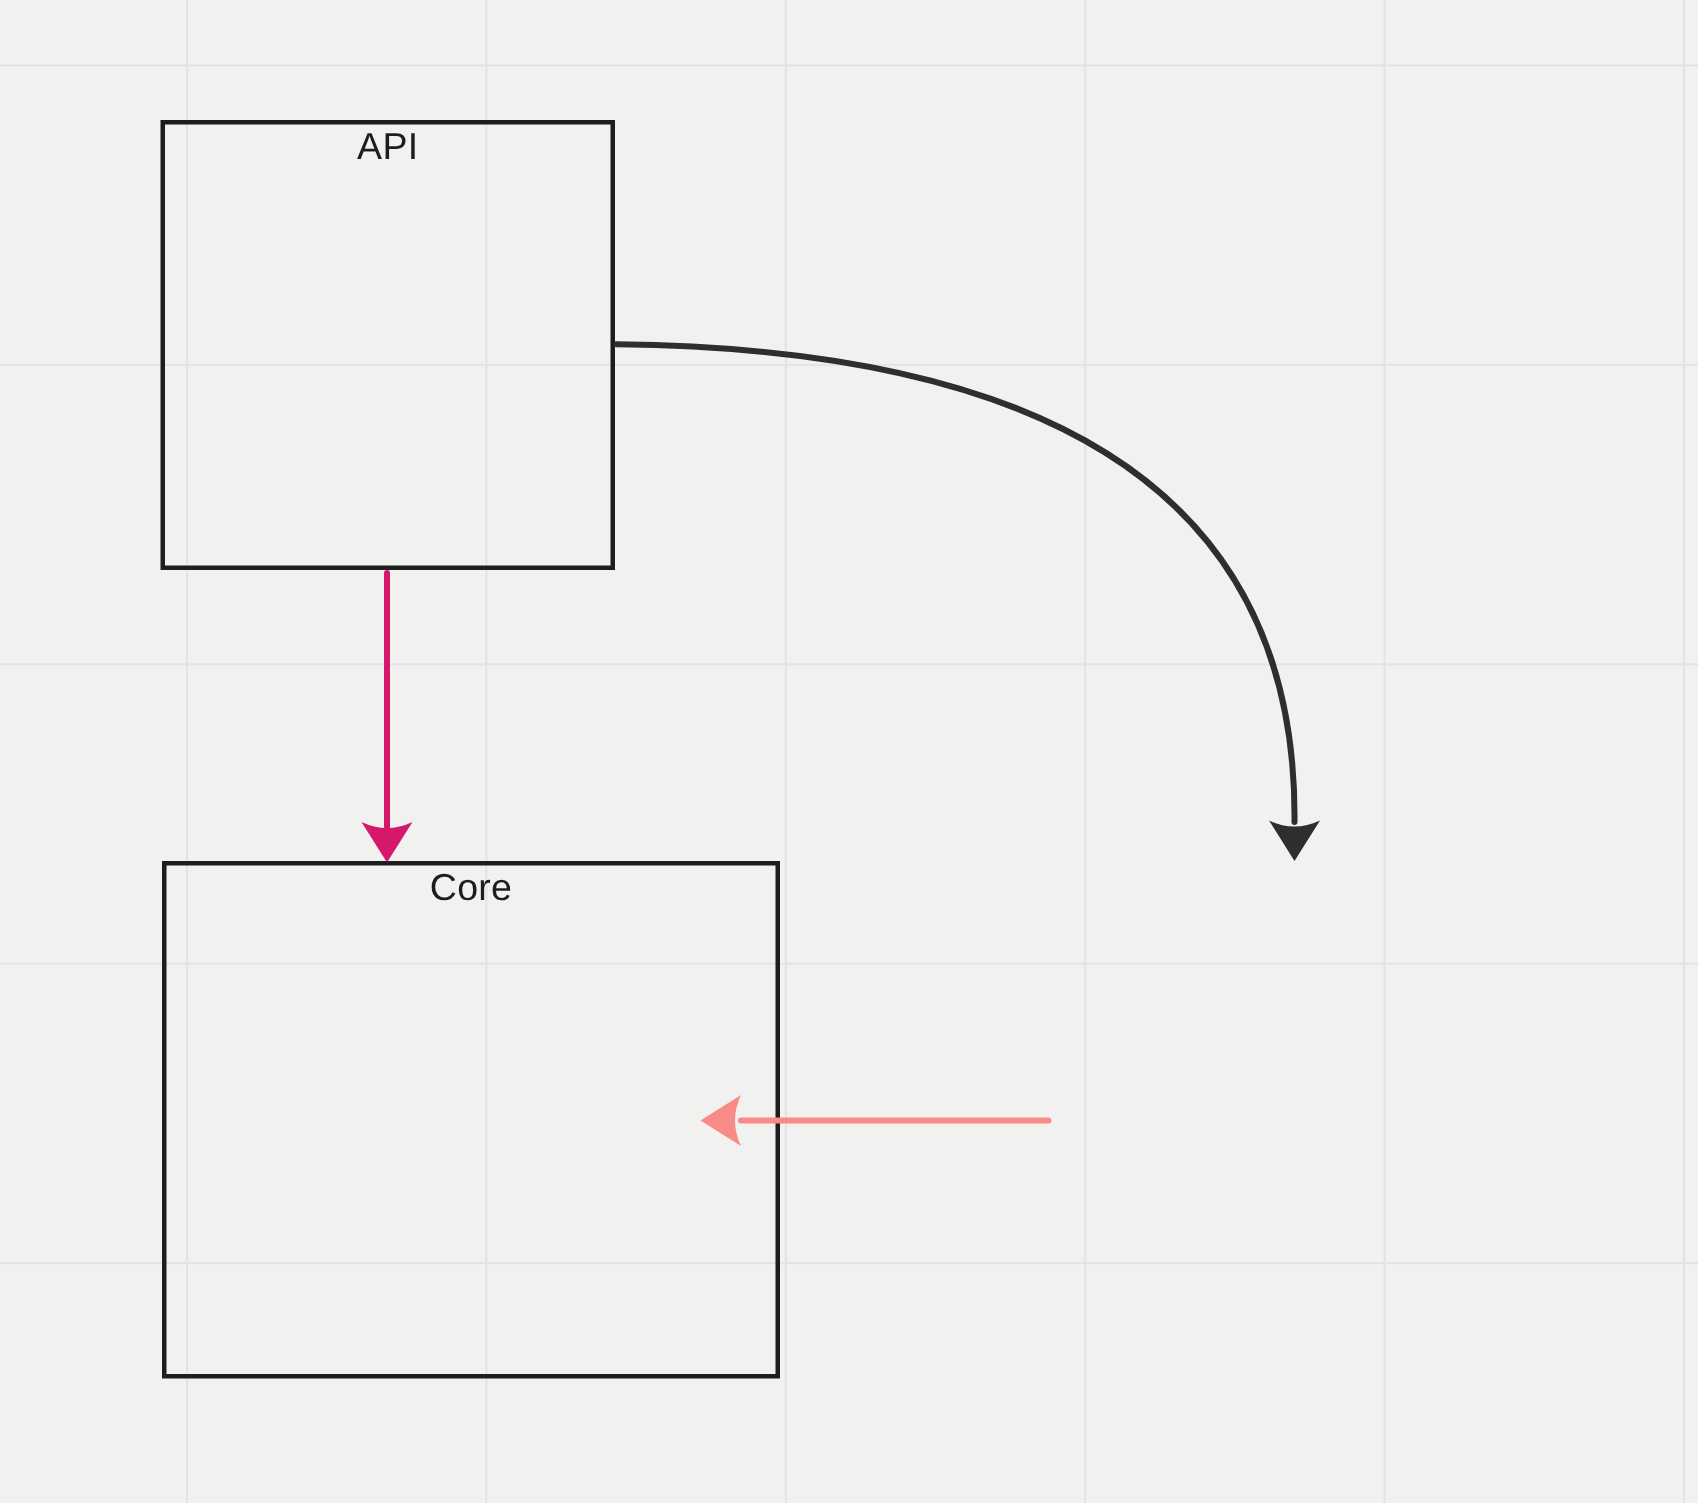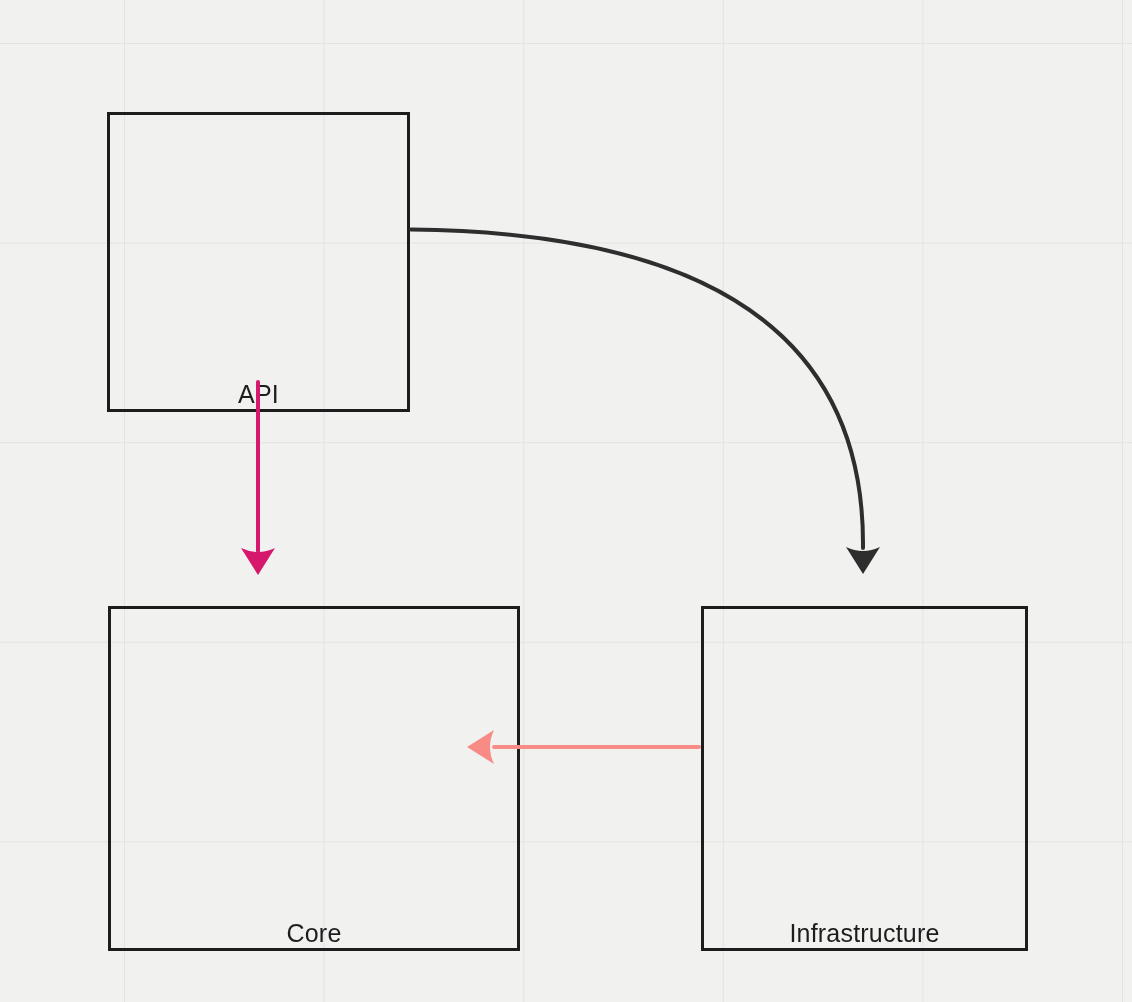--- a/index.html
+++ b/index.html
@@ -18,23 +18,22 @@
     background-size: 199.6px 199.6px, 199.6px 199.6px;
     background-position: 124px 43px, 124px 43px;
     font-family: "Liberation Sans", "DejaVu Sans", sans-serif;
   }
   .node {
     position: absolute;
     box-sizing: border-box;
     border: 3px solid #1d1d1d;
     background: transparent;
     display: flex;
-    align-items: flex-end;
+    align-items: flex-start;
     justify-content: center;
-    margin-top: 32px;
   }
   .node-api            { left: 107px; top: 80px;  width: 303px; height: 300px; }
   .node-core           { left: 108px; top: 574px; width: 412px; height: 345px; }
   .node-infrastructure { left: 701px; top: 574px; width: 327px; height: 345px; }
   .node-label {
     font-size: 25px;
     line-height: 1.2;
     color: #1d1d1d;
     letter-spacing: 0.2px;
     user-select: none;
@@ -62,23 +61,20 @@
 <div class="canvas">
 
   <div class="node node-api">
     <span class="node-label">API</span>
   </div>
 
   <div class="node node-core">
     <span class="node-label">Core</span>
   </div>
 
-  <div class="node node-infrastructure">
-    <span class="node-label">Infrastructure</span>
-  </div>
 
   <svg class="edges" viewBox="0 0 1132 1002" xmlns="http://www.w3.org/2000/svg">
 
     <g>
       <path class="edge-shaft" d="M 258 382 L 258 551" stroke="#d6186d"></path>
       <path class="edge-head" d="M 258 575 L 241 548 Q 258 556 275 548 Z" fill="#d6186d"></path>
     </g>
 
     <g>
       <path class="edge-shaft" d="M 411 229.5 Q 866 234 863 548" stroke="#2e2e2e"></path>

